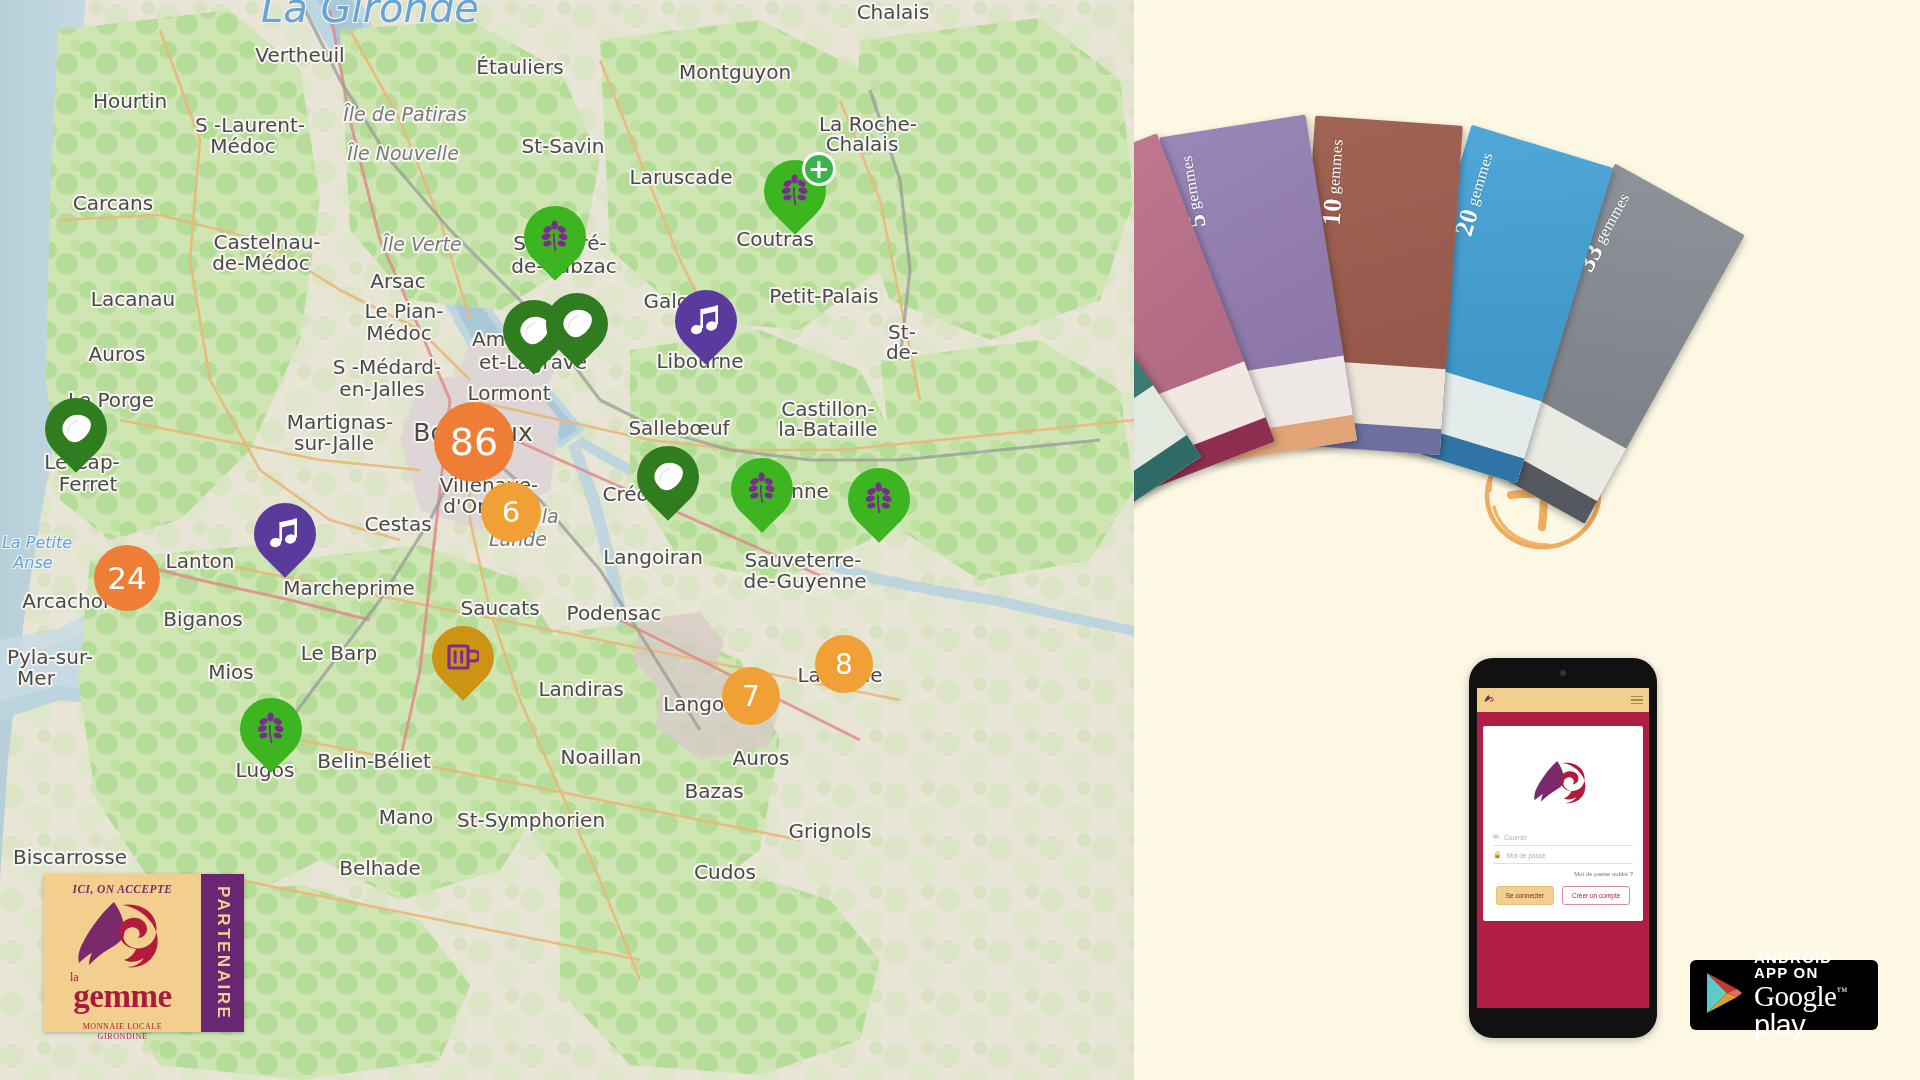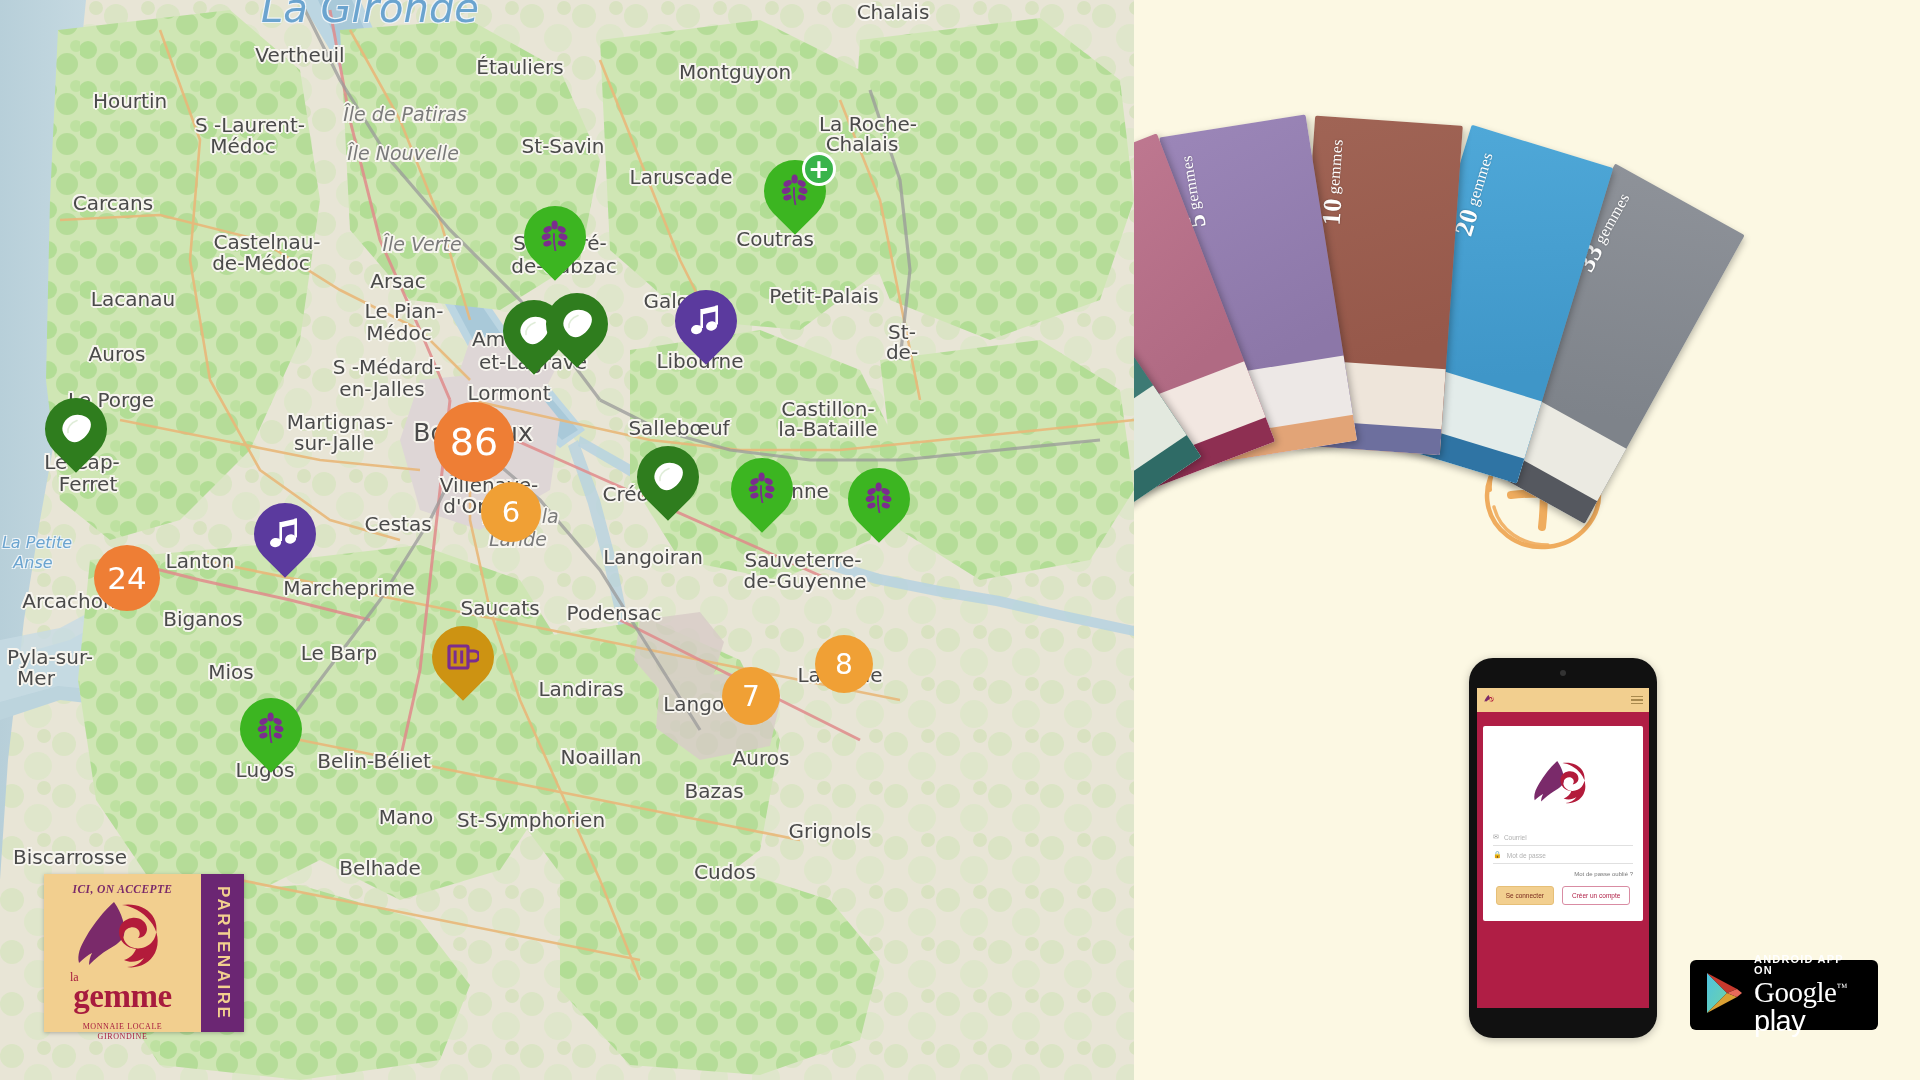--- a/index.html
+++ b/index.html
@@ -205,21 +205,21 @@
   }
 
   
   #gplay{
     position:absolute; left:556px; top:960px;
     width:188px; height:70px; background:#000; border-radius:6px;
     display:flex; align-items:center; gap:10px; padding:0 14px;
     cursor:pointer;
   }
   #gplay-text{ display:flex; flex-direction:column; line-height:1; }
-  #gplay-sub{ color:#fff; font-size:11px; font-weight:700; letter-spacing:1.2px; }
+  #gplay-sub{ color:#fff; font-size:15px; font-weight:700; letter-spacing:1.2px; }
   #gplay-main{ color:#fff; font-size:29px; font-family:"Liberation Serif", serif; letter-spacing:-.5px; margin-top:2px;}
   #gplay-main span.play{ font-family:"Liberation Sans", sans-serif; font-weight:300; }
 </style>
 </head>
 <body>
 
 <div id="map-panel">
 
   <svg id="map-canvas" viewBox="0 0 1134 1080" preserveAspectRatio="none">
     <defs>

